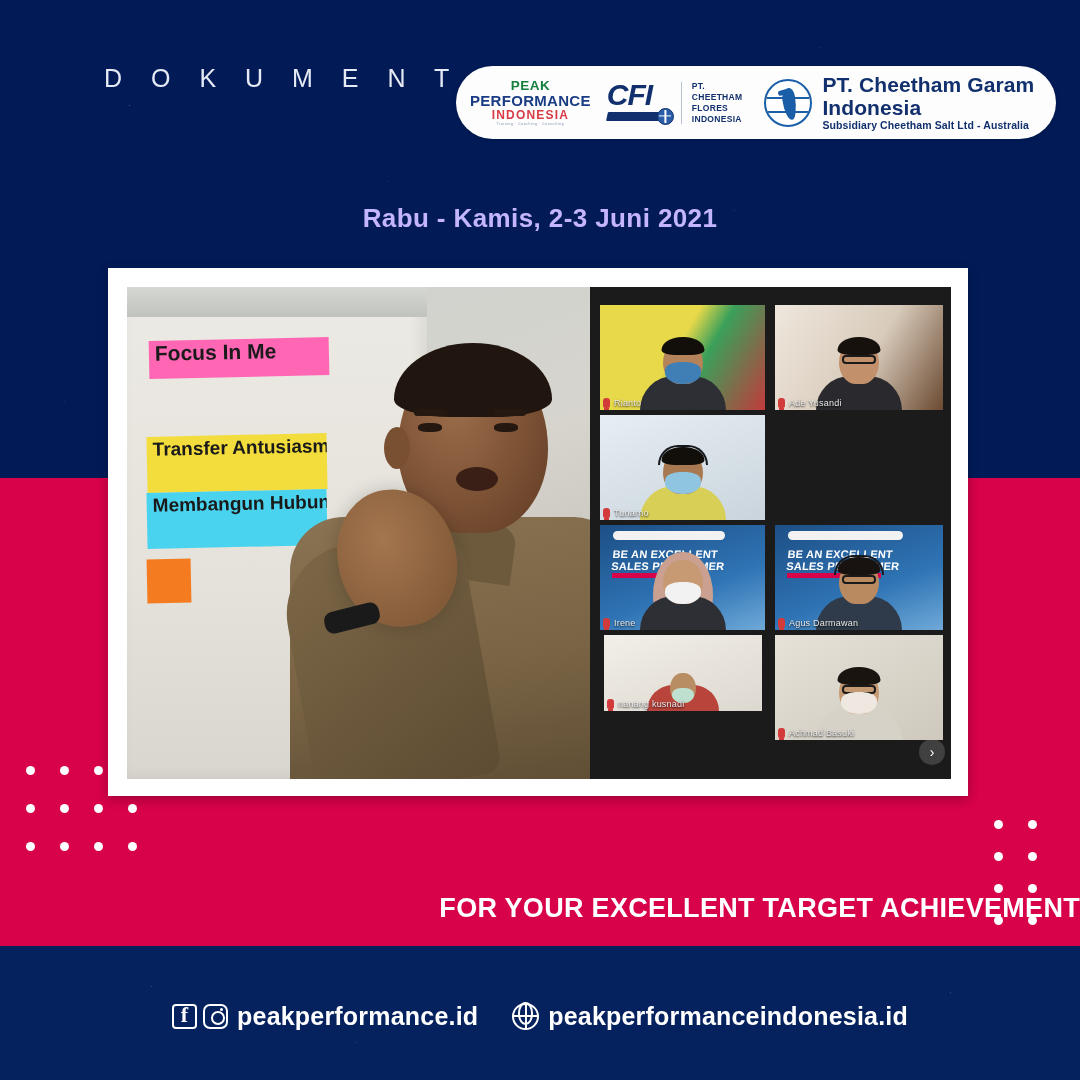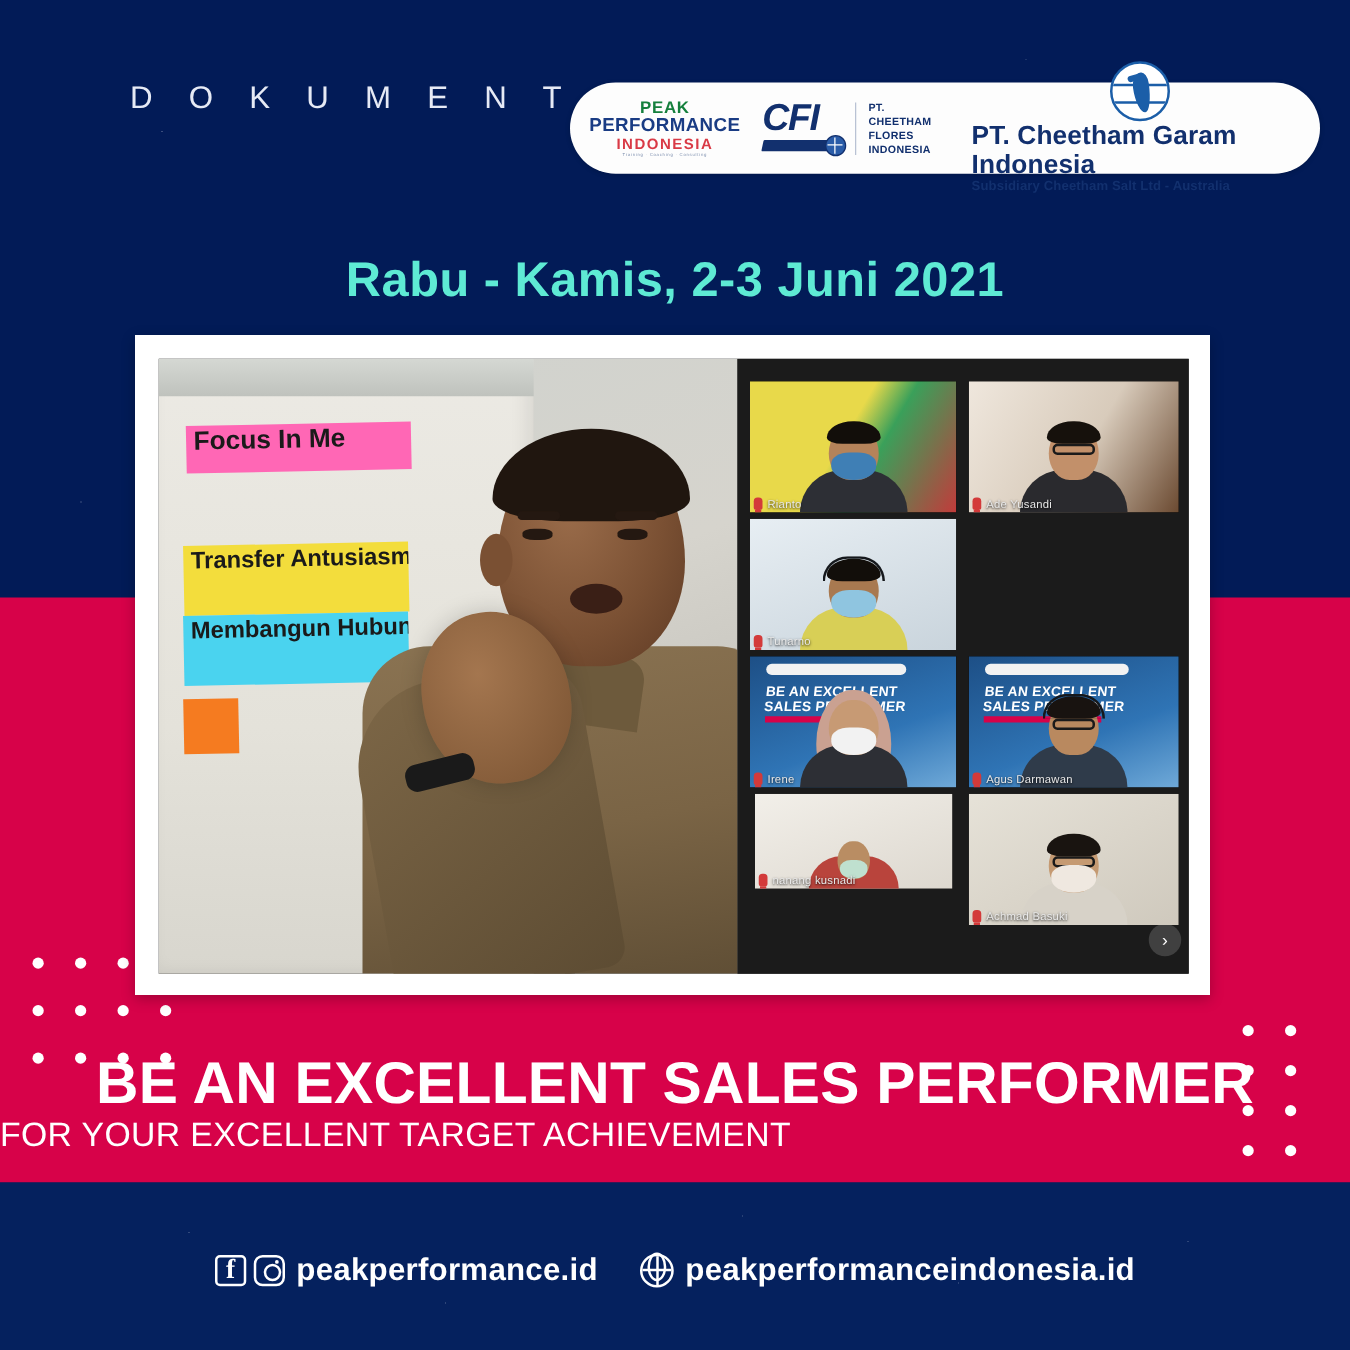--- a/index.html
+++ b/index.html
@@ -87,21 +87,21 @@
     content:""; position:absolute; left:50%; top:1px; width:1.2px; height:13px;
     background:#fff; transform:translateX(-50%);
   }
   .cfi-globe::after{
     content:""; position:absolute; left:1px; top:50%; width:12px; height:1.2px;
     background:#fff; transform:translateY(-50%);
   }
   .cfi-div{ width:1px; height:42px; background:#b9c2d4; margin:0 10px; }
   .cfi-text{ font-size:8.5px; font-weight:bold; color:#12306e; line-height:11px; letter-spacing:.3px; }
 
-  .logo-cheetham{ display:flex; align-items:center; margin-left:22px;flex-direction:column; }
+  .logo-cheetham{ display:flex; align-items:center; margin-left:22px; }
   .seahorse-badge{
     width:48px; height:48px; border-radius:50%;
     border:2.2px solid #1b5ea8; position:relative; overflow:hidden; background:#fff;
     flex:0 0 auto;
   }
   .seahorse-badge .wave{
     position:absolute; left:-2px; width:54px; height:2px; background:#1b5ea8; border-radius:2px;
   }
   .seahorse-badge .w1{ top:16px; } .seahorse-badge .w2{ top:30px; }
   .seahorse-badge .body{
@@ -114,21 +114,21 @@
     position:absolute; left:12px; top:9px; width:10px; height:5px; background:#1b5ea8;
     border-radius:3px 0 0 3px; transform:rotate(-16deg);
   }
   .cheetham-text .t1{ font-size:21px; font-weight:bold; color:#12306e; letter-spacing:.1px; line-height:23px;}
   .cheetham-text .t2{ font-size:10.5px; font-weight:bold; color:#12306e; letter-spacing:.1px; line-height:13px;}
   .cheetham-text{ margin-left:10px; }
 
   
   .date-line{
     position:absolute; top:203px; left:0; width:1080px; text-align:center;
-    color:#5eead4; font-size:39px; font-weight:bold; letter-spacing:.4px;
+    color:#c4b5fd; font-size:26px; font-weight:bold; letter-spacing:.4px;
   }
 
   
   .dots{ position:absolute; }
   .dots .d{ position:absolute; width:9px; height:9px; border-radius:50%; background:#ffffff; }
   .dots-left{ left:26px; top:766px; width:120px; height:110px; }
   .dots-right{ left:994px; top:820px; width:60px; height:120px; }
 
   
   .photo-frame{
@@ -242,22 +242,22 @@
     font-size:11px; line-height:12px; letter-spacing:.2px; transform:skewX(-6deg); }
   .share-banner .t2{ position:absolute; left:7%; top:46%; width:56%; height:5px; background:#d70249; }
 
   
   .headline{
     position:absolute; left:0; top:838px; width:1080px; text-align:center;
     color:#ffffff; font-weight:bold; font-size:47px; letter-spacing:.2px;
     font-family:"Liberation Sans", sans-serif;
   }
   .subhead{
-    position:absolute; left:0; top:893px; width:1080px; text-align:left;
-    color:#ffffff; font-weight:normal; font-size:27px; letter-spacing:.3px;
+    position:absolute; left:0; top:893px; width:1080px; text-align:right;
+    color:#ffffff; font-weight:bold; font-size:27px; letter-spacing:.3px;
   }
 
   
   .footer{
     position:absolute; left:0; top:994px; width:1080px; height:44px;
     display:flex; align-items:center; justify-content:center; gap:34px;
     color:#ffffff;
   }
   .f-item{ display:flex; align-items:center; gap:9px; font-size:25px; font-weight:bold; letter-spacing:.2px; }
   .ico{ flex:0 0 auto; display:inline-block; }
@@ -476,21 +476,20 @@
             <div class="name-tag">
               <span class="mic-icon"></span>
               <span>Achmad Basuki</span>
             </div>
           </div>
         </div>
 
     </div>
   </div>
 
-  <div class="headline">BE AN EXCELLENT SALES PERFORMER</div>
   <div class="subhead">FOR YOUR EXCELLENT TARGET ACHIEVEMENT</div>
 
   <div class="footer">
 
 
     <div class="f-item">
       <span class="icon-pair">
         <span class="ico ico-fb"></span>
         <span class="ico ico-ig"></span>
       </span>

